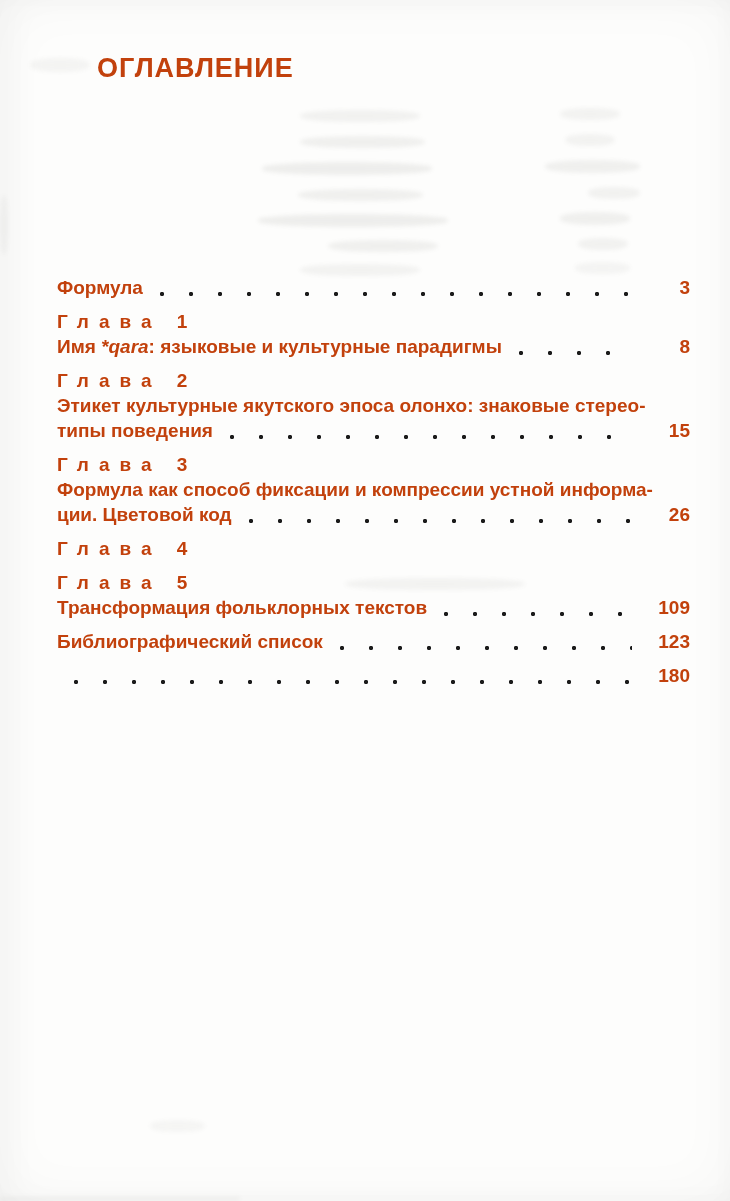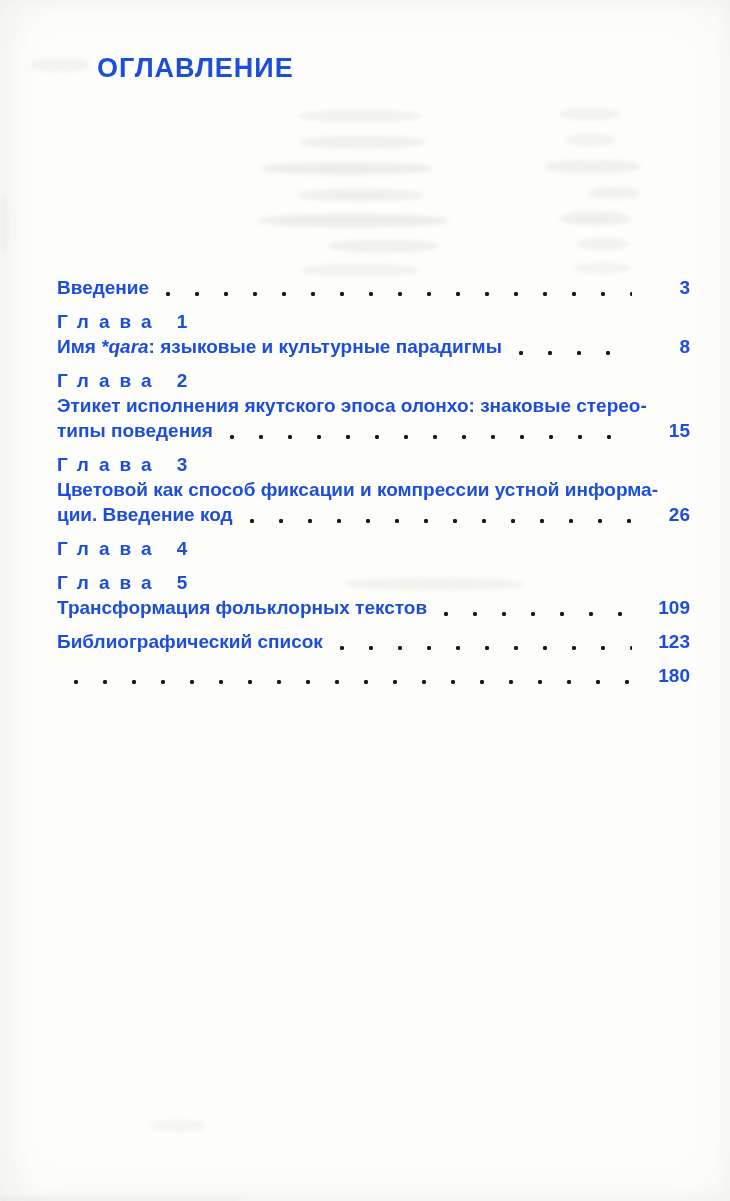--- a/index.html
+++ b/index.html
@@ -4,21 +4,21 @@
 <style>
   html, body { margin: 0; padding: 0; background: #d8d8d8; }
   .page {
     position: relative;
     width: 730px;
     height: 1201px;
     margin: 0 auto;
     background: #fdfdfc;
     overflow: hidden;
     font-family: "Liberation Sans", "DejaVu Sans", sans-serif;
-    color: #1d4ed8;
+    color: #c2410c;
     box-shadow: inset 0 0 60px rgba(0,0,0,0.030), inset 14px 0 30px rgba(0,0,0,0.022), inset -6px 0 18px rgba(0,0,0,0.015);
   }
   .content {
     position: absolute;
     left: 57px;
     top: 52px;
     width: 633px;
   }
   .title {
     margin: 0 0 0 40px;
@@ -100,49 +100,49 @@
   <div class="ghost" style="left:0px;top:195px;width:8px;height:60px;opacity:.05;"></div>
   <div class="ghost" style="left:150px;top:1120px;width:55px;height:12px;opacity:.05;"></div>
   <div class="edge-bottom"></div>
 
   <div class="content">
     <h1 class="title">ОГЛАВЛЕНИЕ</h1>
 
     <div class="toc">
 
       <div class="entry row">
-        <span class="t">Введение</span>
+        <span class="t">Формула</span>
         <span class="leader"></span>
         <span class="pg">3</span>
       </div>
 
       <div class="entry">
         <div class="chapter">Глава 1</div>
         <div class="row">
           <span class="t"><span>Имя </span><span class="ital">*qara</span><span>: языковые и культурные парадигмы</span></span>
           <span class="leader"></span>
           <span class="pg">8</span>
         </div>
       </div>
 
       <div class="entry">
         <div class="chapter">Глава 2</div>
-        <div class="line1">Этикет исполнения якутского эпоса олонхо: знаковые стерео-</div>
+        <div class="line1">Этикет культурные якутского эпоса олонхо: знаковые стерео-</div>
         <div class="row">
           <span class="t">типы поведения</span>
           <span class="leader"></span>
           <span class="pg">15</span>
         </div>
       </div>
 
       <div class="entry">
         <div class="chapter">Глава 3</div>
-        <div class="line1">Цветовой как способ фиксации и компрессии устной информа-</div>
+        <div class="line1">Формула как способ фиксации и компрессии устной информа-</div>
         <div class="row">
-          <span class="t">ции. Введение код</span>
+          <span class="t">ции. Цветовой код</span>
           <span class="leader"></span>
           <span class="pg">26</span>
         </div>
       </div>
 
       <div class="entry">
         <div class="chapter">Глава 4</div>
       </div>
 
       <div class="entry">

